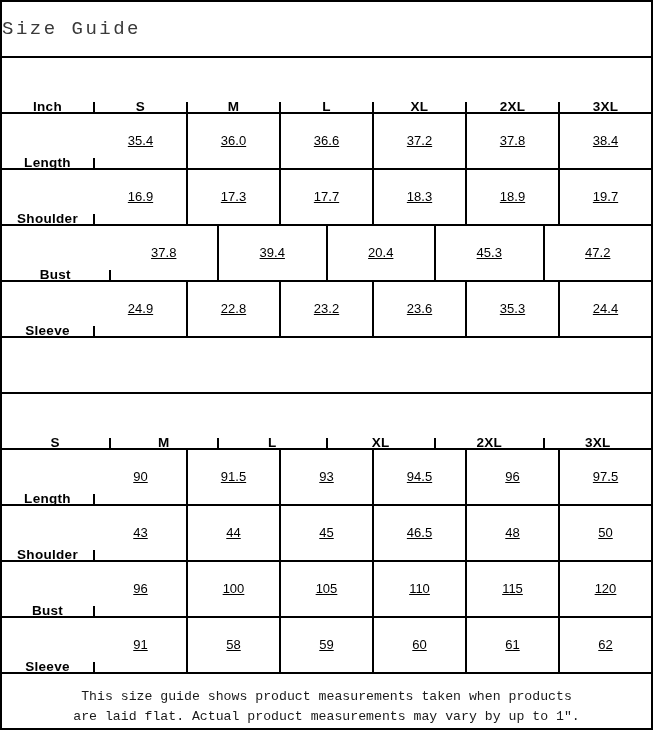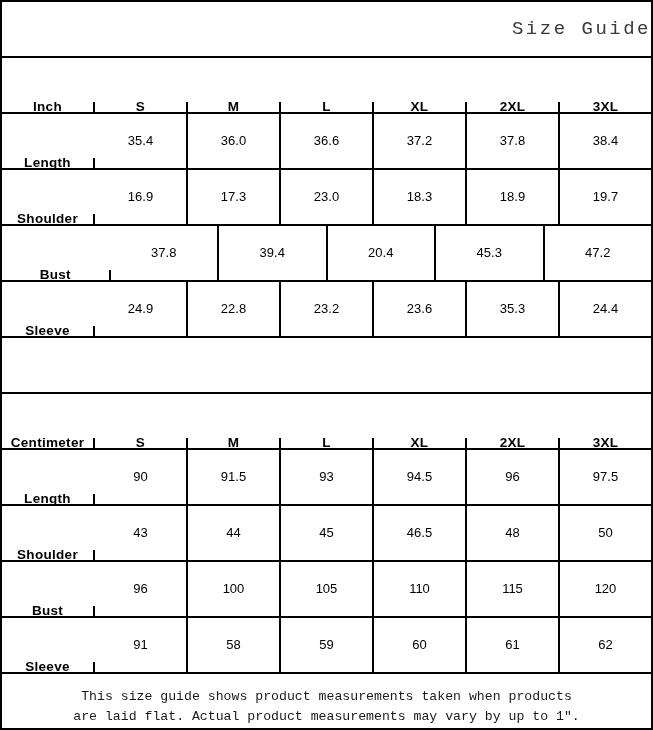--- a/index.html
+++ b/index.html
@@ -54,29 +54,30 @@
   .cell.label {
     font-weight: bold;
     font-size: 13.5px;
     letter-spacing: 0.3px;
     margin-top: 44px;
   }
 
   .cell.value {
     font-weight: normal;
     font-size: 13px;
+    text-decoration: underline;
   }
 
   
   .banner {
     height: 56px;
     flex: 0 0 56px;
     display: flex;
     align-items: center;
-    justify-content: flex-end;
+    justify-content: flex-start;
     border-bottom: 2px solid #000000;
     box-sizing: border-box;
   }
   .banner-text {
     font-family: "Liberation Mono", "DejaVu Sans Mono", monospace;
     font-size: 19px;
     letter-spacing: 2.5px;
     color: #3a3a3a;
   }
 
@@ -137,21 +138,21 @@
     <div class="cell value">36.6</div>
     <div class="cell value">37.2</div>
     <div class="cell value">37.8</div>
     <div class="cell value">38.4</div>
   </div>
 
   <div class="row data">
     <div class="cell label">Shoulder</div>
     <div class="cell value">16.9</div>
     <div class="cell value">17.3</div>
-    <div class="cell value">23.0</div>
+    <div class="cell value">17.7</div>
     <div class="cell value">18.3</div>
     <div class="cell value">18.9</div>
     <div class="cell value">19.7</div>
   </div>
 
   <div class="row data">
     <div class="cell label">Bust</div>
     <div class="cell value">37.8</div>
     <div class="cell value">39.4</div>
     <div class="cell value">20.4</div>
@@ -165,21 +166,20 @@
     <div class="cell value">22.8</div>
     <div class="cell value">23.2</div>
     <div class="cell value">23.6</div>
     <div class="cell value">35.3</div>
     <div class="cell value">24.4</div>
   </div>
 
   <div class="spacer"></div>
 
   <div class="row row-header data">
-    <div class="cell label">Centimeter</div>
     <div class="cell">S</div>
     <div class="cell">M</div>
     <div class="cell">L</div>
     <div class="cell">XL</div>
     <div class="cell">2XL</div>
     <div class="cell">3XL</div>
   </div>
 
   <div class="row data">
     <div class="cell label">Length</div>

